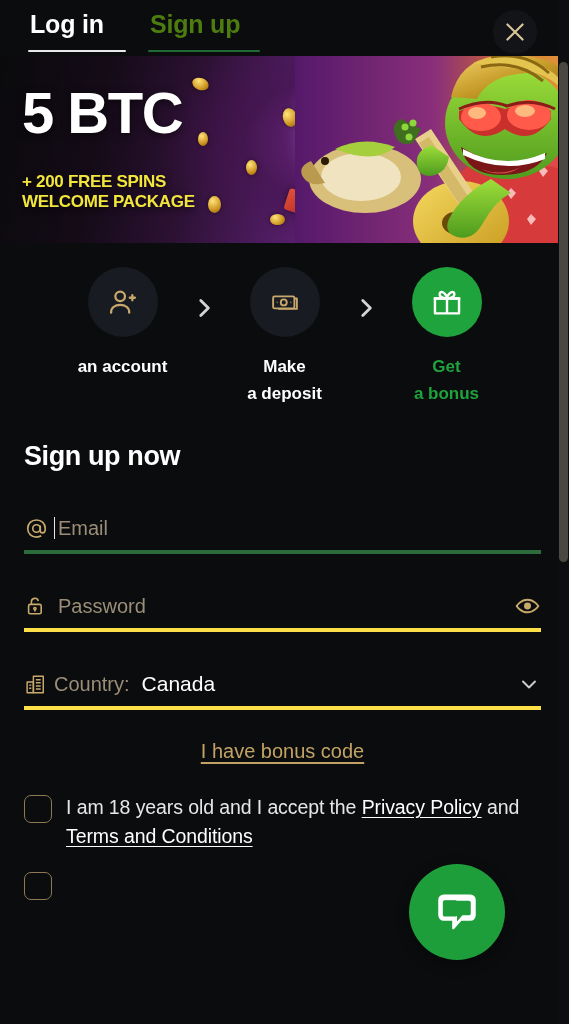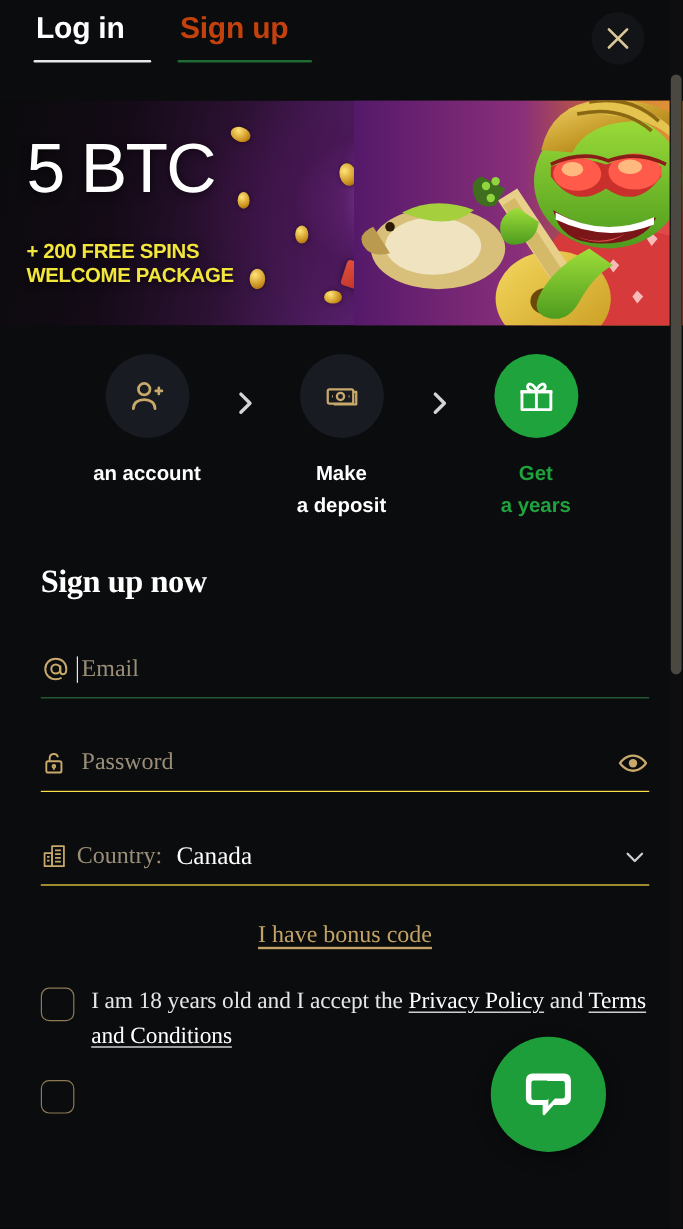--- a/index.html
+++ b/index.html
@@ -12,35 +12,35 @@
   #app {
     position: relative;
     width: 569px; height: 1024px;
     background: #0b0c0e;
     overflow: hidden;
   }
 
   
   .tabbar {
     position: relative;
-    height: 84px;
+    height: 56px;
     background: #0b0c0e;
     text-decoration: underline;
   }
   .tab {
     position: absolute;
     top: 10px;
     font-size: 25px;
     font-weight: 600;
     letter-spacing: -0.2px;
     cursor: pointer;
     padding-bottom: 6px;
   }
   .tab-login { left: 30px; color: #ffffff; }
-  .tab-signup { left: 150px; color: #c2410c; text-align: right; }
+  .tab-signup { left: 150px; color: #4d7c0f; text-align: right; }
   .tab-underline {
     position: absolute;
     height: 2px;
     border-radius: 2px;
   }
   .ul-login { left: 28px; top: 50px; width: 98px; background: #e9e9e9; }
   .ul-signup { left: 148px; top: 50px; width: 112px; background: #1f6b33; }
 
   .close-btn {
     position: absolute;
@@ -62,21 +62,21 @@
       radial-gradient(ellipse 60% 90% at 70% 45%, #7b2f8f 0%, rgba(70,20,80,0.55) 45%, rgba(20,8,25,0) 72%),
       linear-gradient(100deg, #0a0a0c 0%, #140b17 18%, #2c1133 34%, #5a2070 55%, #8a3a2a 78%, #c0682a 92%, #d97a2b 100%);
   }
   .banner-inner { position: absolute; inset: 0; }
   .banner-text {
     position: absolute;
     left: 22px; top: 28px;
     z-index: 6;
   }
   .btc {
-    font-size: 58px; font-weight: 400; color: #fff;
+    font-size: 58px; font-weight: 700; color: #fff;
     letter-spacing: -1.5px; line-height: 1;
     text-shadow: 0 2px 8px rgba(0,0,0,0.6);
   }
   .spins {
     margin-top: 30px;
     font-size: 17px; font-weight: 800; color: #f2e63c;
     line-height: 1.17; letter-spacing: -0.3px;
     text-shadow: 0 2px 6px rgba(0,0,0,0.7);
   }
   .spins div { white-space: nowrap; }
@@ -124,31 +124,31 @@
     font-size: 17px; font-weight: 700; color: #fff; line-height: 1.6;
   }
   .step-label.active { color: #1fa33c; }
   .chev {
     width: 34px; margin-top: 28px;
     display: flex; align-items: center; justify-content: center;
     color: #d4d4d4;
   }
 
   
-  .form { padding: 14px 28px 0 34px; font-family: Liberation Serif, serif; }
+  .form { padding: 14px 28px 0 24px; }
   .form-title {
     font-size: 27px; font-weight: 700; color: #fff;
     letter-spacing: -0.4px;
     margin: 14px 0 34px 0;
   }
   .field {
     position: relative;
     display: flex; align-items: center;
     height: 48px;
-    border-bottom: 1px solid #fde047;
+    border-bottom: 4px solid #fde047;
     margin-bottom: 30px;
   }
   .field.focused { border-bottom-color: #2b6b3c; }
   .field-icon {
     width: 30px; flex: 0 0 30px;
     display: flex; align-items: center; justify-content: flex-start;
     color: #c8a96b;
   }
   .field-ph {
     font-size: 20px; color: #9a8e78; font-weight: 400;
@@ -412,21 +412,21 @@
         <svg width="34" height="34" viewBox="0 0 24 24" fill="none" stroke="#ffffff" stroke-width="1.7" stroke-linejoin="round">
           <rect x="3.5" y="9.5" width="17" height="10.5"></rect>
           <path d="M12 9.5V20"></path>
           <path d="M2.6 9.5h18.8"></path>
           <path d="M12 9.5c-2.2 0-5.2-1-5.2-3 0-1.2 1-1.8 2-1.4 1.6.6 3.2 2.8 3.2 4.4z"></path>
           <path d="M12 9.5c2.2 0 5.2-1 5.2-3 0-1.2-1-1.8-2-1.4-1.6.6-3.2 2.8-3.2 4.4z"></path>
         </svg>
       </div>
       <div class="step-label active">
         <div>Get</div>
-        <div>a years</div>
+        <div>a bonus</div>
       </div>
     </div>
   </div>
 
   <div class="form">
     <div class="form-title">Sign up now</div>
 
     <div class="field focused">
       <span class="field-icon">
         <svg width="25" height="25" viewBox="0 0 24 24" fill="none" stroke="#c8a96b" stroke-width="1.6">

